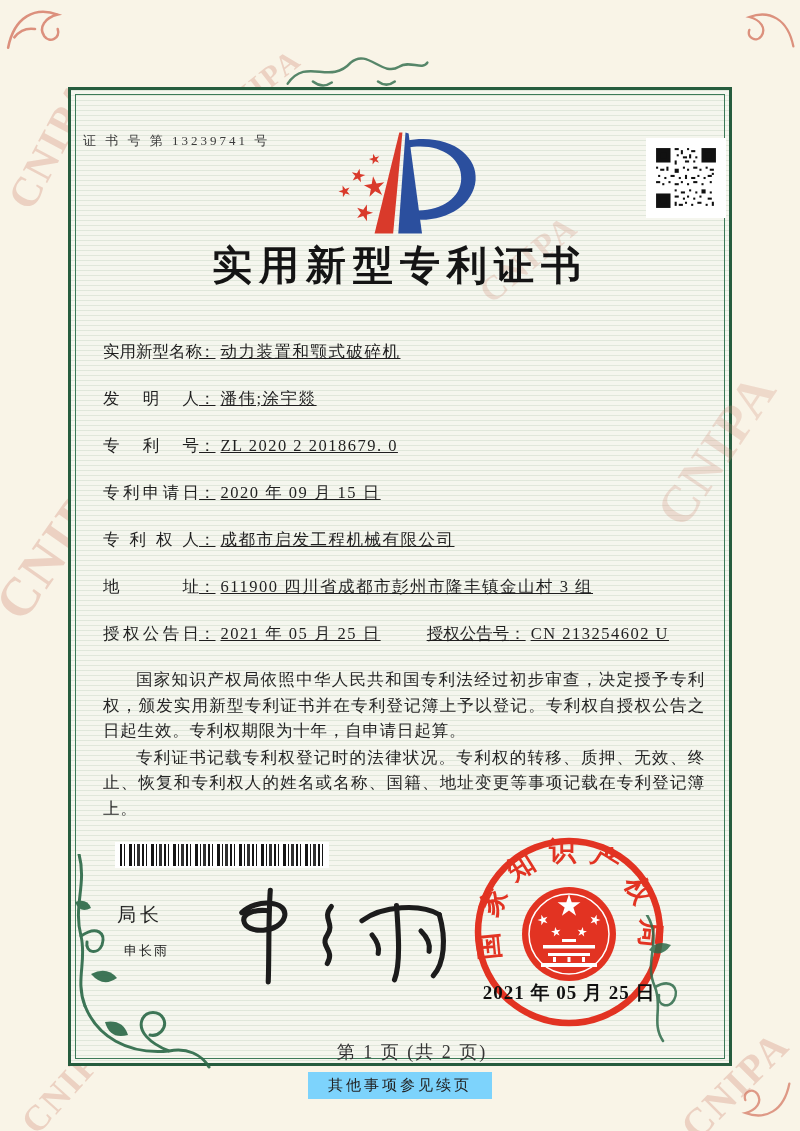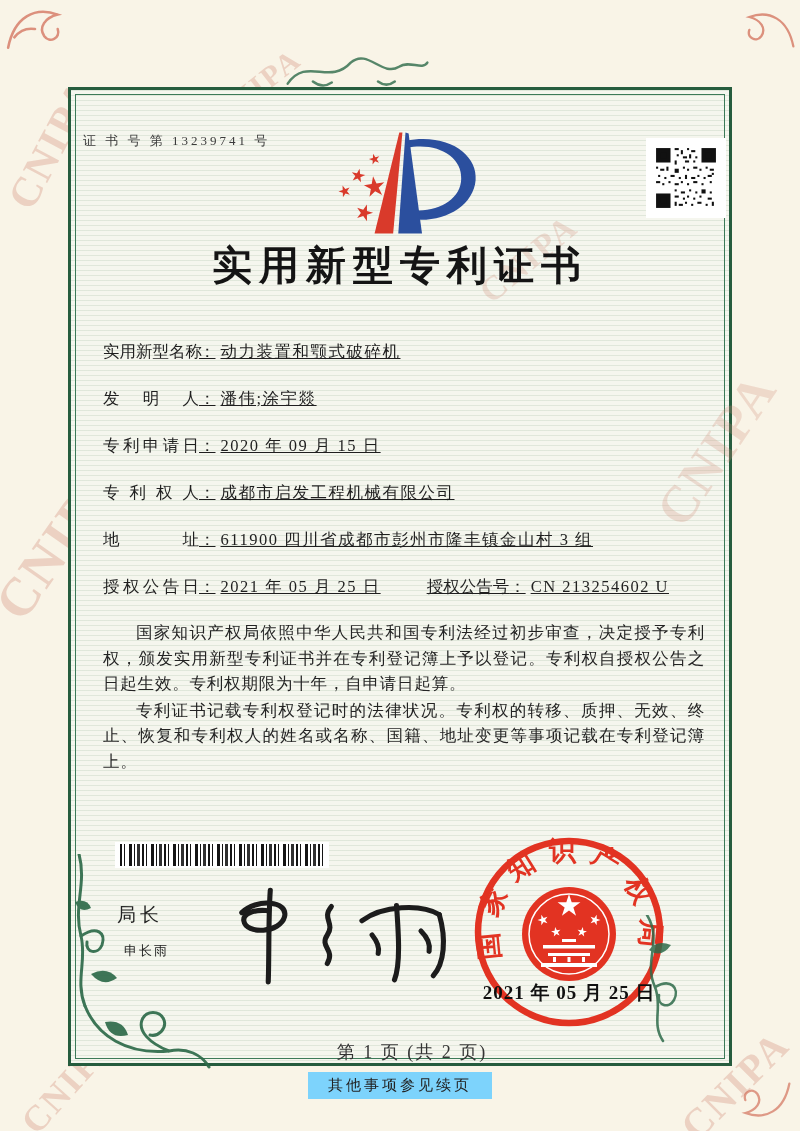--- a/index.html
+++ b/index.html
@@ -246,20 +246,23 @@
   <div class="title">实用新型专利证书</div>
 
   <div class="content">
     <div class="frow">
       <span class="flabel">实用新型名称</span><span class="fcolon">：</span><span class="fvalue">动力装置和颚式破碎机</span>
     </div>
     <div class="frow">
       <span class="flabel">发明人</span><span class="fcolon">：</span><span class="fvalue">潘伟;涂宇燚</span>
     </div>
     <div class="frow">
+      <span class="flabel">专利号</span><span class="fcolon">：</span><span class="fvalue">ZL 2020 2 2018679. 0</span>
+    </div>
+    <div class="frow">
       <span class="flabel">专利申请日</span><span class="fcolon">：</span><span class="fvalue">2020 年 09 月 15 日</span>
     </div>
     <div class="frow">
       <span class="flabel">专利权人</span><span class="fcolon">：</span><span class="fvalue">成都市启发工程机械有限公司</span>
     </div>
     <div class="frow">
       <span class="flabel">地址</span><span class="fcolon">：</span><span class="fvalue">611900 四川省成都市彭州市隆丰镇金山村 3 组</span>
     </div>
     <div class="frow">
       <span><span class="flabel">授权公告日</span><span class="fcolon">：</span><span class="fvalue">2021 年 05 月 25 日</span></span><span class="grant-no-group"><span>授权公告号</span><span class="fcolon">：</span><span class="fvalue">CN 213254602 U</span></span>

